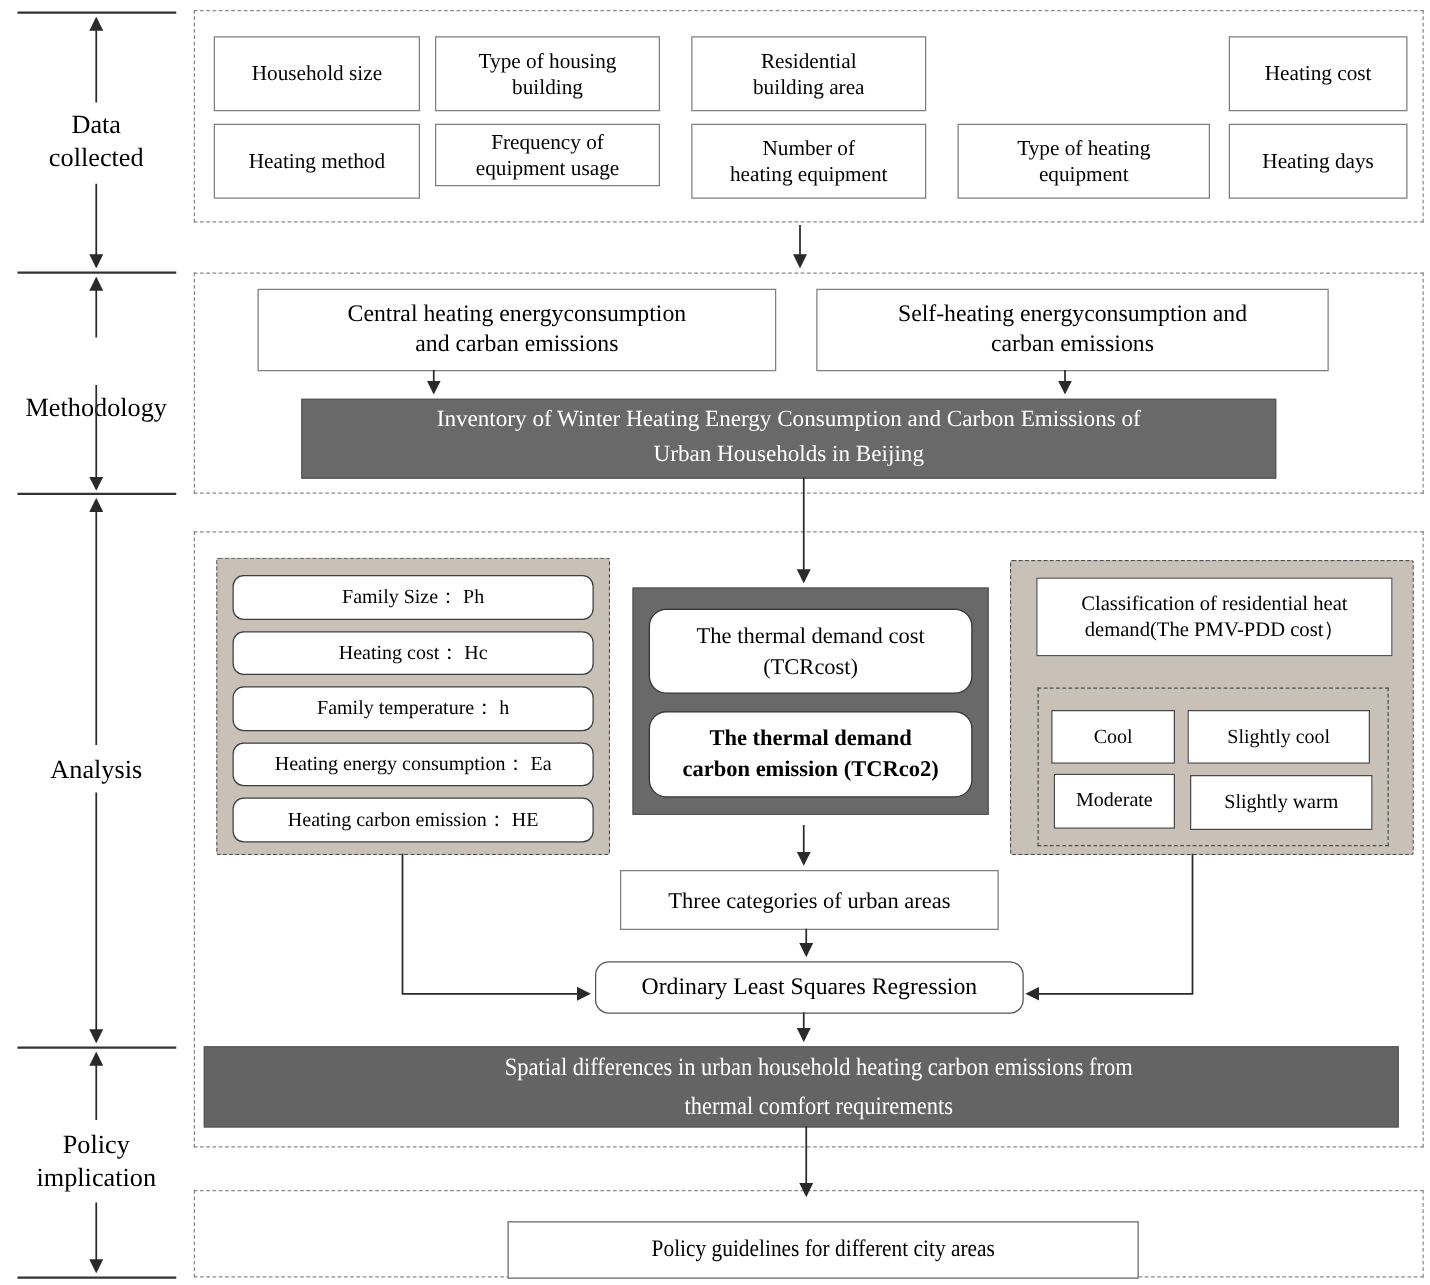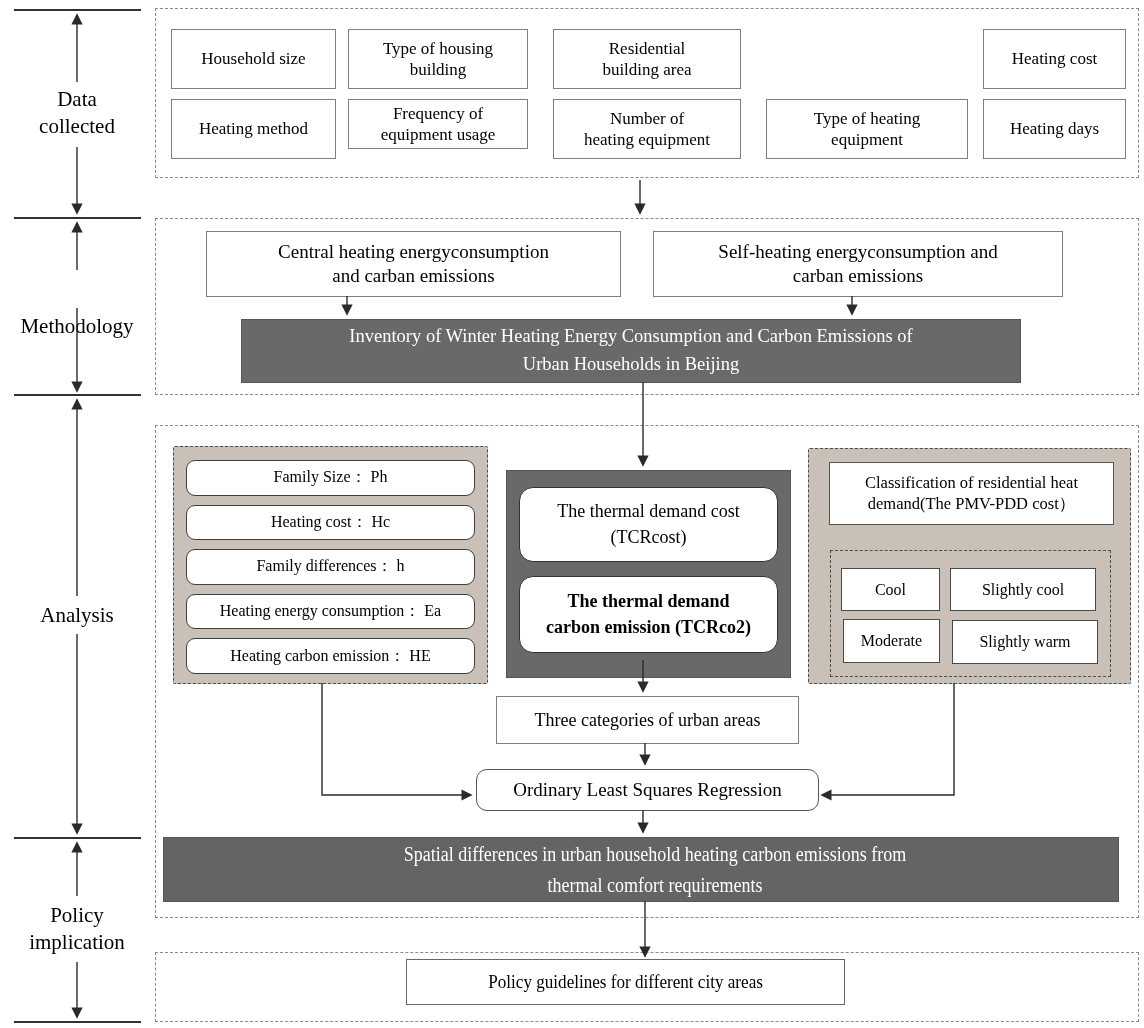--- a/index.html
+++ b/index.html
@@ -59,26 +59,26 @@
 carban emissions</div>
     <div class="abs dark center pre" style="left:85px;top:100px;width:780px;height:64px;font-size:18.5px;line-height:1.5;">Inventory of Winter Heating Energy Consumption and Carbon Emissions of
 Urban Households in Beijing</div>
   </div>
 
   <div class="container" style="left:155px;top:425px;width:984px;height:493px;">
 
     <div class="abs panel" style="left:17px;top:20px;width:315px;height:238px;padding:13px 12px 9px 12px;display:flex;flex-direction:column;gap:9px;">
       <div class="vbox center" style="flex:1;">Family Size： Ph</div>
       <div class="vbox center" style="flex:1;">Heating cost： Hc</div>
-      <div class="vbox center" style="flex:1;">Family differences： h</div>
+      <div class="vbox center" style="flex:1;">Family temperature： h</div>
       <div class="vbox center" style="flex:1;">Heating energy consumption： Ea</div>
       <div class="vbox center" style="flex:1;">Heating carbon emission： HE</div>
     </div>
 
-    <div class="abs" style="left:350px;top:44px;width:285px;height:208px;background:#696969;border:1px solid #565656;box-sizing:border-box;padding:16px 12px 13px 12px;display:flex;flex-direction:column;gap:14px;">
+    <div class="abs" style="left:350px;top:44px;width:285px;height:182px;background:#696969;border:1px solid #565656;box-sizing:border-box;padding:16px 12px 13px 12px;display:flex;flex-direction:column;gap:14px;">
       <div class="tbox center pre" style="height:73px;">The thermal demand cost
 (TCRcost)</div>
       <div class="tbox center pre" style="height:75px;font-weight:bold;">The thermal demand
 carbon emission (TCRco2)</div>
     </div>
 
     <div class="abs panel" style="left:652px;top:22px;width:323px;height:236px;">
       <div class="abs wbox center pre" style="left:20px;top:13px;width:285px;height:63px;font-size:16.5px;border-color:#555;">Classification of residential heat
 demand(The PMV-PDD cost）</div>
       <div class="abs" style="left:21px;top:101px;width:281px;height:127px;border:1.5px dashed #4d4d4d;box-sizing:border-box;">
@@ -93,21 +93,21 @@
 
     <div class="abs wbox center rounded" style="left:320px;top:343px;width:343px;height:42px;font-size:19px;">Ordinary Least Squares Regression</div>
 
     <div class="abs dark center" style="left:7px;top:411px;width:956px;height:65px;background:#646464;padding-left:28px;">
       <span class="condensed pre" style="width:700px;font-size:20px;line-height:1.55;">Spatial differences in urban household heating carbon emissions from
 thermal comfort requirements</span>
     </div>
   </div>
 
   <div class="container" style="left:155px;top:952px;width:984px;height:70px;">
-    <div class="abs wbox center" style="left:250px;top:6px;width:439px;height:46px;border-color:#666;">
+    <div class="abs wbox center" style="left:250px;top:24px;width:505px;height:46px;border-color:#666;">
       <span class="condensed" style="font-size:19px;">Policy guidelines for different city areas</span>
     </div>
   </div>
 
   <svg class="connectors" width="1144" height="1028" viewBox="0 0 1144 1028">
     <defs>
       <marker id="arr" viewBox="0 0 10 10" refX="8.5" refY="5" markerWidth="8" markerHeight="8" orient="auto-start-reverse">
         <path d="M0,0 L10,5 L0,10 z" fill="#2a2a2a"></path>
       </marker>
     </defs>

